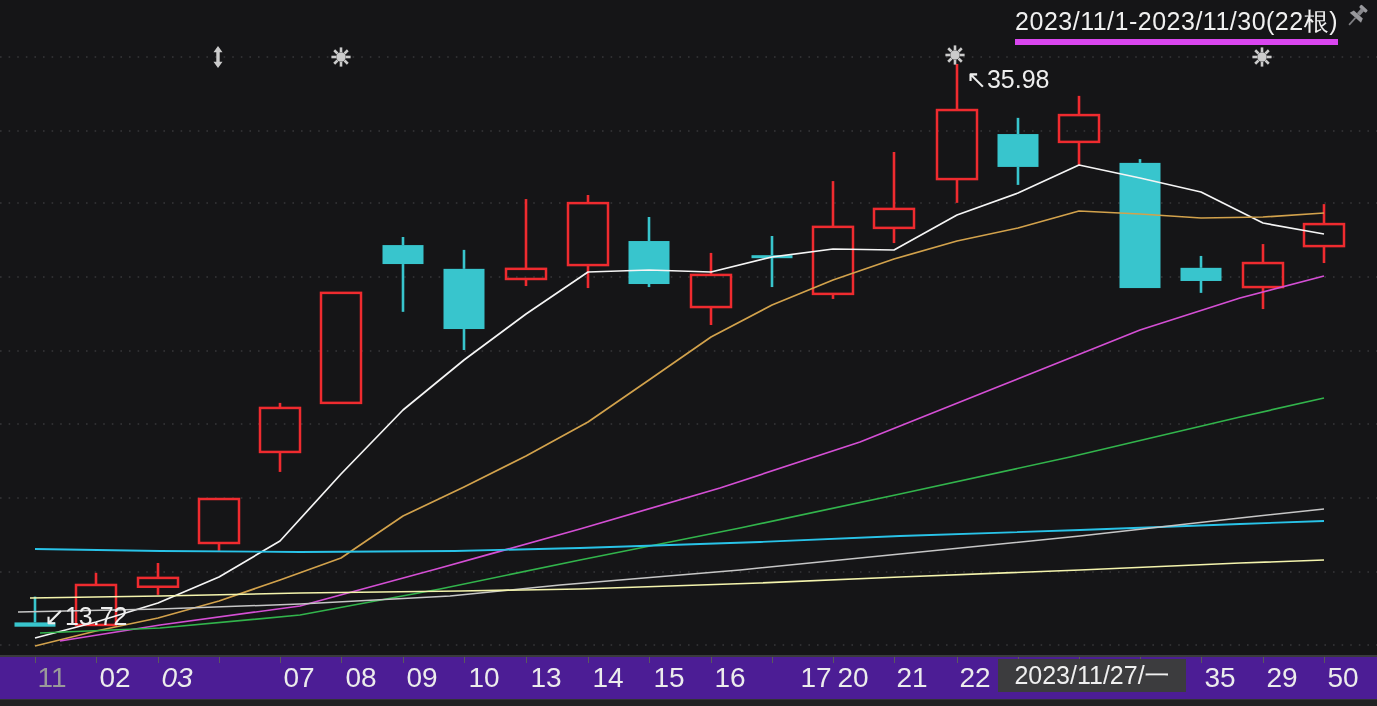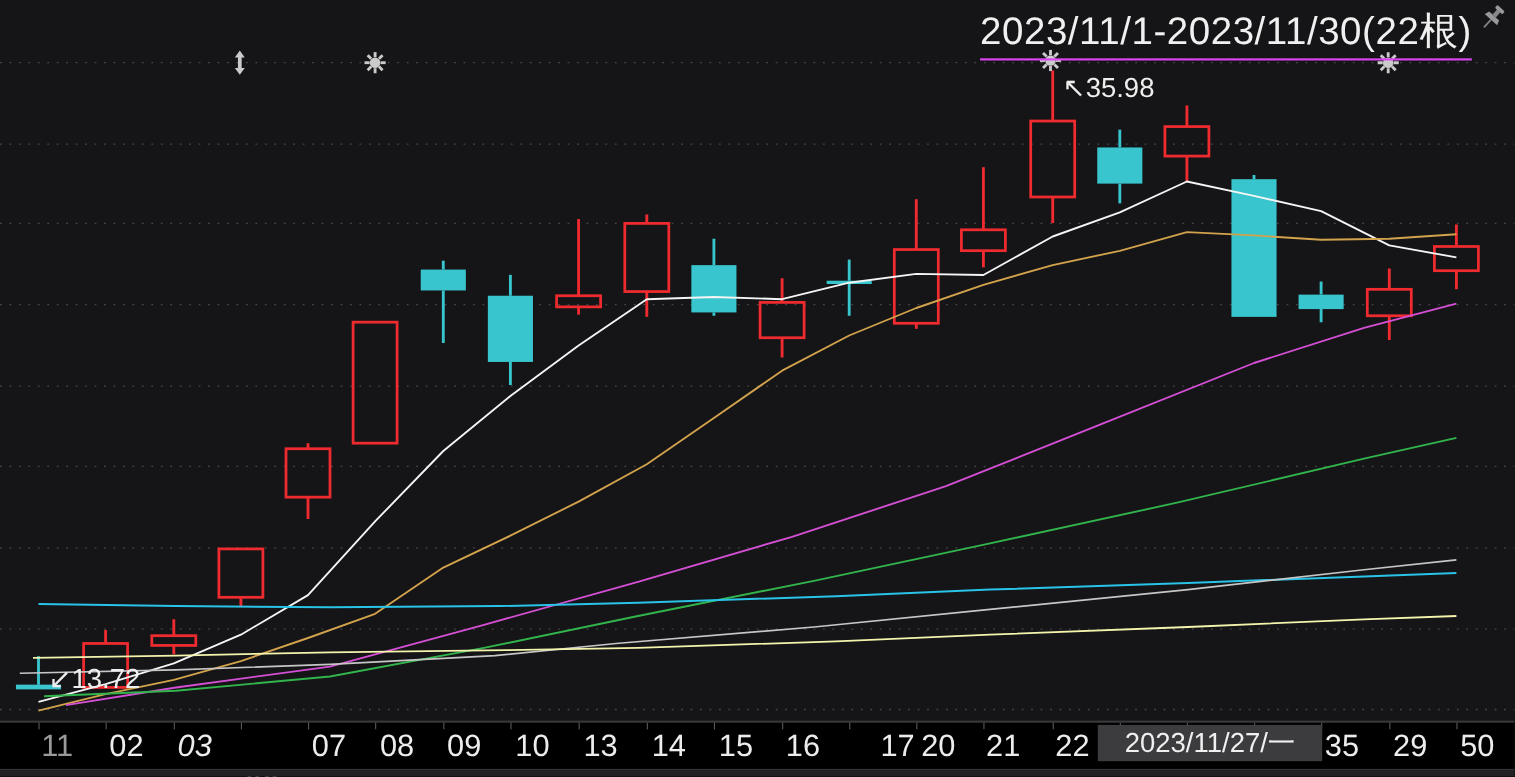--- a/index.html
+++ b/index.html
@@ -1,26 +1,26 @@
 <!DOCTYPE html>
 <html><head>
 <meta charset="utf-8">
 <style>
   html,body{margin:0;padding:0;background:#151517;}
   .stage{position:relative;width:1377px;height:706px;overflow:hidden;
          background:#151517;font-family:"Liberation Sans",sans-serif;}
   #plot{position:absolute;left:0;top:0;}
   
-  .range-label{position:absolute;top:5px;right:39px;color:#f0f0f0;font-size:35px;
-               letter-spacing:.5px;border-bottom:2px solid #d946ef;padding-bottom:1px;
+  .range-label{position:absolute;top:5px;right:39px;color:#f0f0f0;font-size:25px;
+               letter-spacing:.5px;border-bottom:6px solid #d946ef;padding-bottom:1px;
                cursor:pointer;white-space:nowrap;}
   .pin{position:absolute;top:2px;right:5px;width:30px;height:30px;cursor:pointer;}
   
   
-  .axis{position:absolute;left:0;top:655px;width:1377px;height:51px;background:#000000;}
+  .axis{position:absolute;left:0;top:655px;width:1377px;height:51px;background:#4c1d95;}
   .axis-top-line{position:absolute;left:0;top:0;width:100%;height:2px;background:#3a3a3c;}
   .axis-bottom-line{position:absolute;left:0;top:44px;width:100%;height:1px;background:#333335;}
   .axis-bottom-strip{position:absolute;left:0;top:45px;width:100%;height:6px;background:#212123;}
   .tick{position:absolute;top:2px;width:1px;height:6px;background:#5a5a5c;}
   .xlabel{position:absolute;top:7px;transform:translateX(-50%);color:#ececec;
           font-size:28px;white-space:nowrap;}
   .xlabel.muted{color:#9a9a9a;}
   .xsel{position:absolute;top:4px;height:33px;background:#3c3c3e;color:#f0f0f0;
         font-size:25px;display:flex;align-items:center;justify-content:center;
         white-space:nowrap;}
@@ -239,19 +239,19 @@
         <div class="xlabel" style="left: 608px;">14</div>
         <div class="xlabel" style="left: 669px;">15</div>
         <div class="xlabel" style="left: 730px;">16</div>
         <div class="xlabel" style="left: 792px; margin-left: 24px;">17</div>
         <div class="xlabel" style="left: 853px;">20</div>
         <div class="xlabel" style="left: 912px;">21</div>
         <div class="xlabel" style="left: 975px;">22</div>
         <div class="xlabel" style="left: 1220px;">35</div>
         <div class="xlabel" style="left: 1282px;">29</div>
         <div class="xlabel" style="left: 1343px;">50</div>
-        <div class="xsel" style="left: 998px; width: 204px;">2023/11/27/一</div>
+        <div class="xsel" style="left: 998px; width: 188px;">2023/11/27/一</div>
       </div>
     <div class="axis-bottom-line"></div>
     <div class="axis-bottom-strip"></div>
   </div>
 
 </div>
 
 </body></html>

